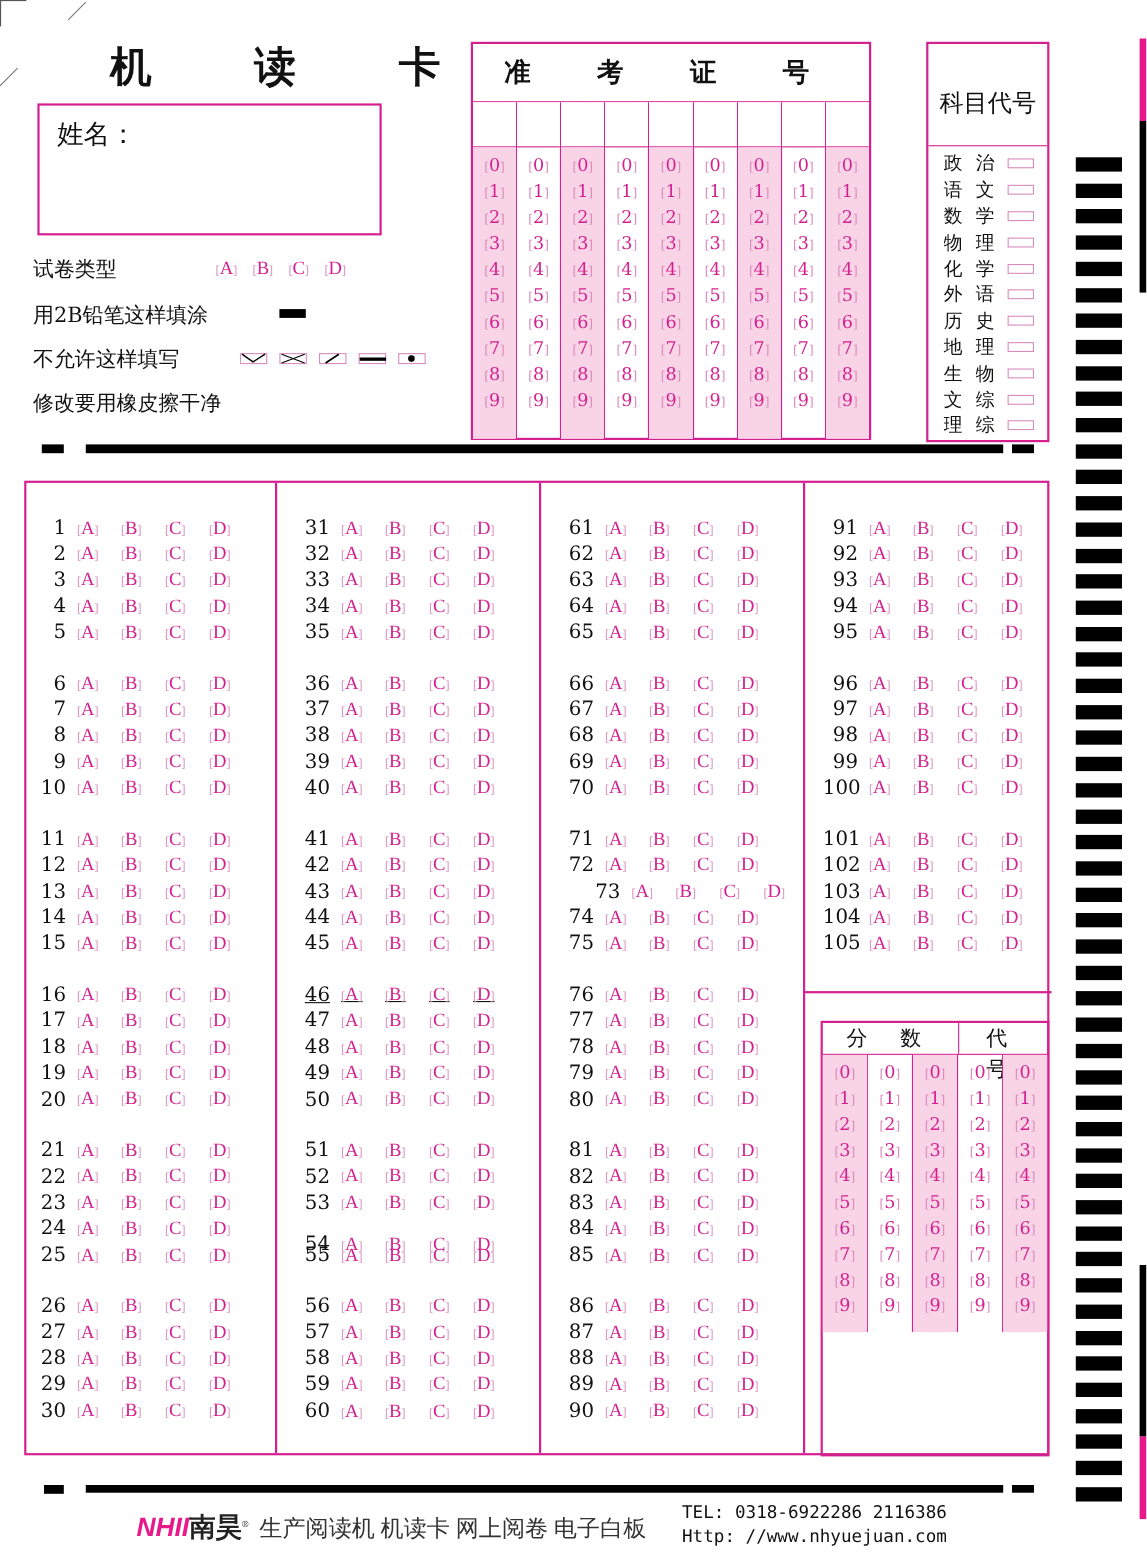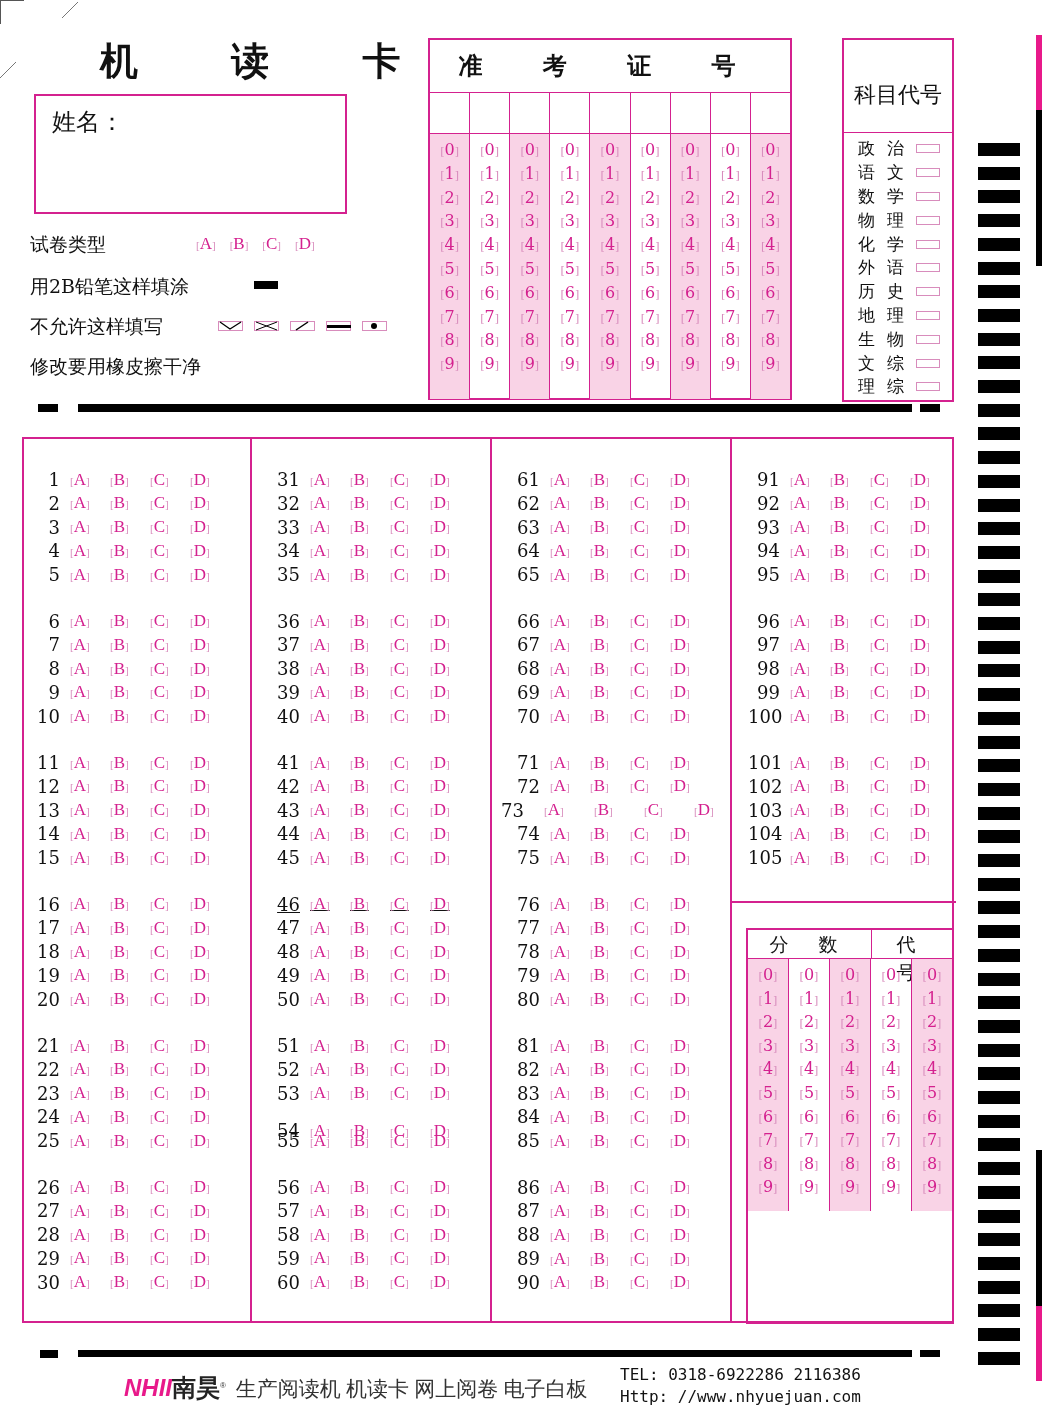--- a/index.html
+++ b/index.html
@@ -695,21 +695,21 @@
       <span class="bub opt"><span class="br">[</span>C<span class="br">]</span></span>
       <span class="bub opt"><span class="br">[</span>D<span class="br">]</span></span>
     </div>
     <div class="q" style="left: 244px; top: 808.9px;">
       <span class="num">59</span>
       <span class="bub opt"><span class="br">[</span>A<span class="br">]</span></span>
       <span class="bub opt"><span class="br">[</span>B<span class="br">]</span></span>
       <span class="bub opt"><span class="br">[</span>C<span class="br">]</span></span>
       <span class="bub opt"><span class="br">[</span>D<span class="br">]</span></span>
     </div>
-    <div class="q" style="left: 244px; top: 832.7px;">
+    <div class="q" style="left: 244px; top: 832.7px; align-items: flex-end;">
       <span class="num">60</span>
       <span class="bub opt"><span class="br">[</span>A<span class="br">]</span></span>
       <span class="bub opt"><span class="br">[</span>B<span class="br">]</span></span>
       <span class="bub opt"><span class="br">[</span>C<span class="br">]</span></span>
       <span class="bub opt"><span class="br">[</span>D<span class="br">]</span></span>
     </div>
     <div class="q" style="left: 484px; top: 30px;">
       <span class="num">61</span>
       <span class="bub opt"><span class="br">[</span>A<span class="br">]</span></span>
       <span class="bub opt"><span class="br">[</span>B<span class="br">]</span></span>
@@ -786,21 +786,21 @@
       <span class="bub opt"><span class="br">[</span>C<span class="br">]</span></span>
       <span class="bub opt"><span class="br">[</span>D<span class="br">]</span></span>
     </div>
     <div class="q" style="left: 484px; top: 336.8px;">
       <span class="num">72</span>
       <span class="bub opt"><span class="br">[</span>A<span class="br">]</span></span>
       <span class="bub opt"><span class="br">[</span>B<span class="br">]</span></span>
       <span class="bub opt"><span class="br">[</span>C<span class="br">]</span></span>
       <span class="bub opt"><span class="br">[</span>D<span class="br">]</span></span>
     </div>
-    <div class="q" style="left: 468px; top: 360.6px; gap: 10px;">
+    <div class="q" style="left: 508px; top: 360.6px;">
       <span class="num">73</span>
       <span class="bub opt"><span class="br">[</span>A<span class="br">]</span></span>
       <span class="bub opt"><span class="br">[</span>B<span class="br">]</span></span>
       <span class="bub opt"><span class="br">[</span>C<span class="br">]</span></span>
       <span class="bub opt"><span class="br">[</span>D<span class="br">]</span></span>
     </div>
     <div class="q" style="left: 484px; top: 384.4px;">
       <span class="num">74</span>
       <span class="bub opt"><span class="br">[</span>A<span class="br">]</span></span>
       <span class="bub opt"><span class="br">[</span>B<span class="br">]</span></span>

